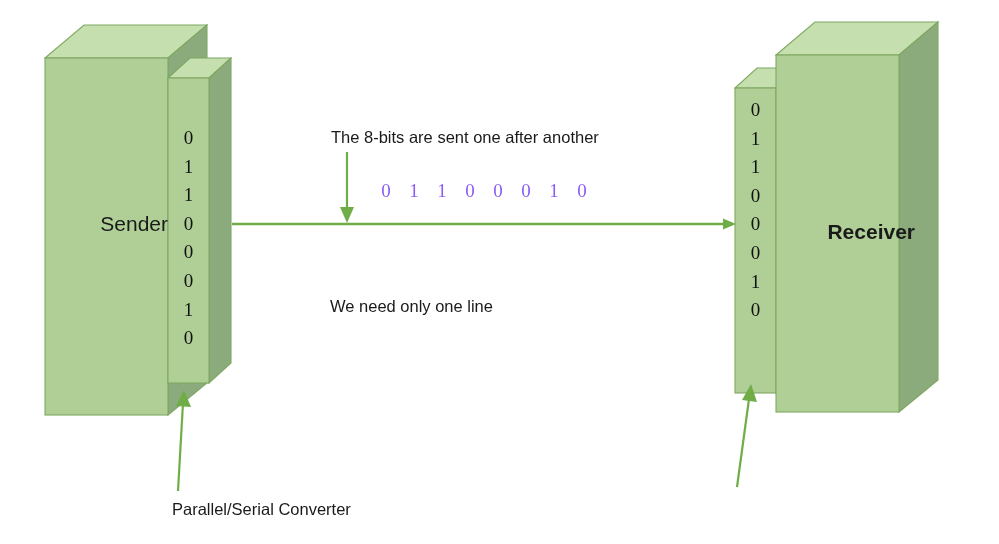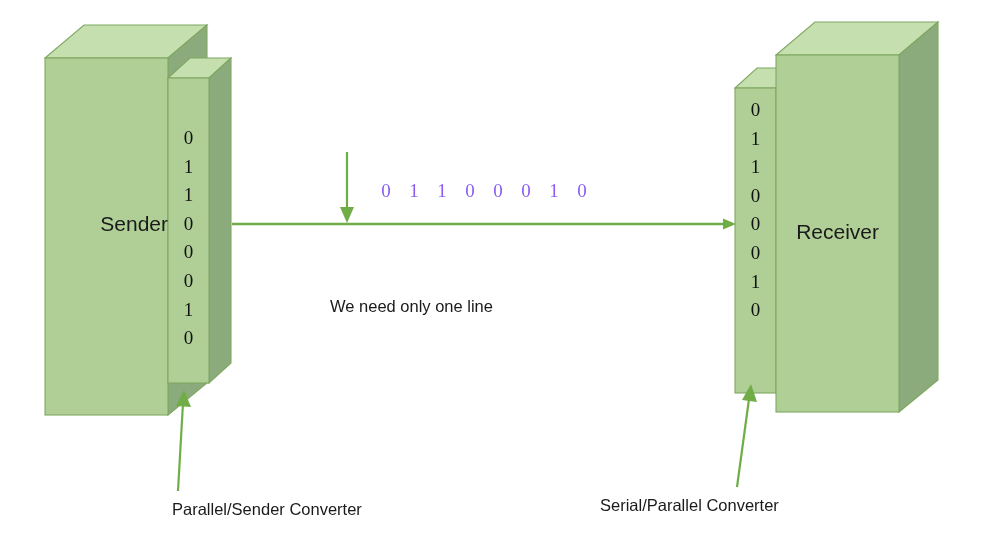--- a/index.html
+++ b/index.html
@@ -116,21 +116,21 @@
 
     <g>
       <line class="arrow-thin" x1="737" y1="487" x2="749" y2="399"></line>
       <polygon class="conn-head" points="751,384 742,400 757,402"></polygon>
     </g>
 
   </svg>
 
   <div class="txt box-label" style="left:45px; top:224px; width:123px; transform:translateY(-50%);">Sender</div>
 
-  <div class="txt box-label" style="left:756px; top:232px; width:123px; transform:translateY(-50%);">Receiver</div>
+  <div class="txt box-label" style="left:792px; top:232px; width:123px; transform:translateY(-50%);font-weight:bold;">Receiver</div>
 
   <div class="bitcol" style="left:168px; top:124px; width:41px;">
     <div>0</div>
     <div>1</div>
     <div>1</div>
     <div>0</div>
     <div>0</div>
     <div>0</div>
     <div>1</div>
     <div>0</div>
@@ -140,24 +140,24 @@
     <div>0</div>
     <div>1</div>
     <div>1</div>
     <div>0</div>
     <div>0</div>
     <div>0</div>
     <div>1</div>
     <div>0</div>
   </div>
 
+  <div class="txt caption" style="left:331px; top:128px;">The 8-bits are sent one after another</div>
 
   <div class="txt bitstream" style="left:372px; top:180px;">
     <span>0</span><span>1</span><span>1</span><span>0</span><span>0</span><span>0</span><span>1</span><span>0</span>
   </div>
 
   <div class="txt caption" style="left:330px; top:297px;text-align:right;">We need only one line</div>
 
-  <div class="txt caption" style="left:172px; top:500px;">Parallel/Sender Converter</div>
+  <div class="txt caption" style="left:172px; top:500px;">Parallel/Serial Converter</div>
 
-  <div class="txt caption" style="left:600px; top:496px;">Serial/Parallel Converter</div>
 
 </div>
 
 </body></html>

